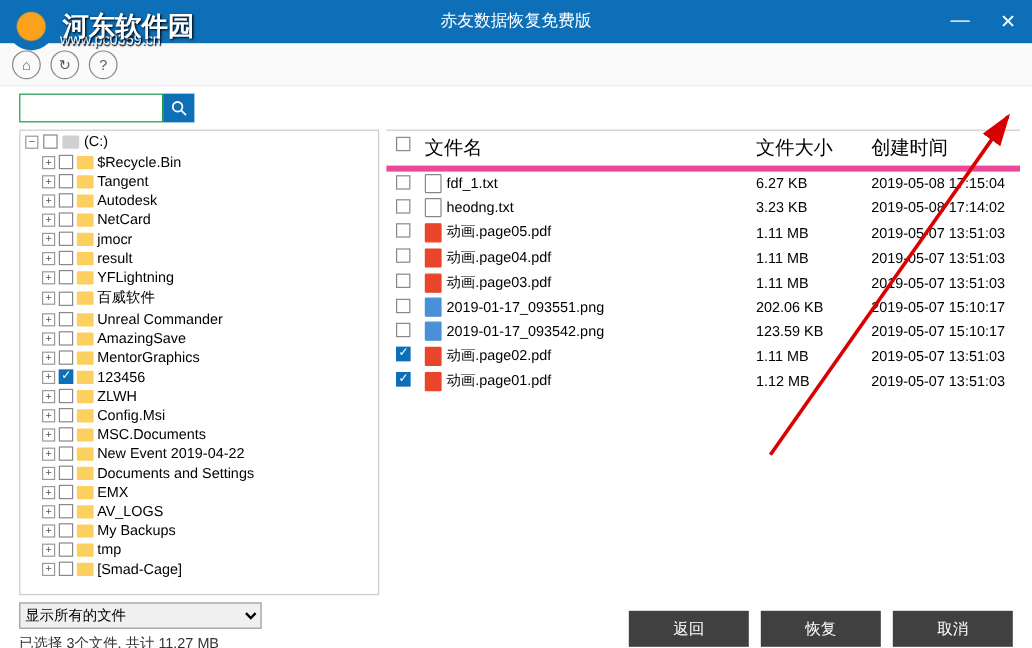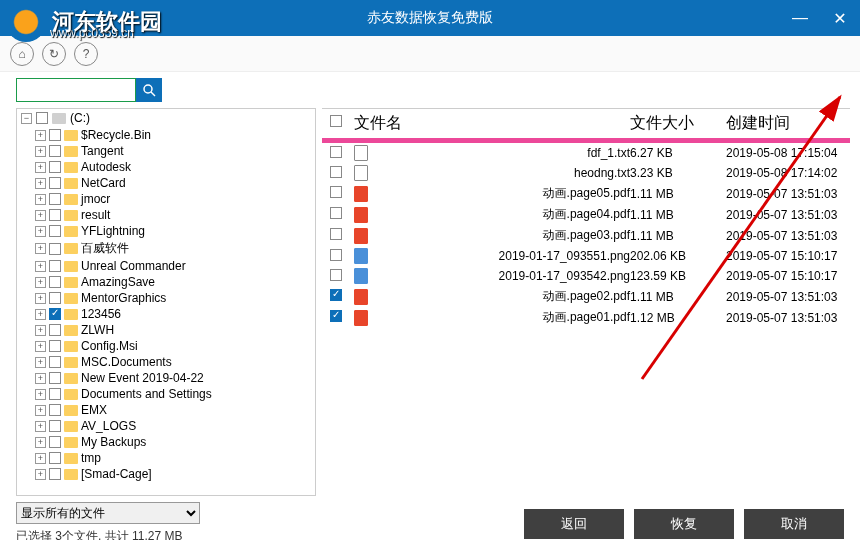--- a/index.html
+++ b/index.html
@@ -37,32 +37,32 @@
 
 .filepane { flex: 1; border-top: 1px solid #ccc; margin-right: 10px; position: relative; }
 .fheader { display: flex; padding: 4px 0; font-size: 16px; border-bottom: 5px solid #ec4899; }
 .fh-chk { width: 32px; padding-left: 8px; }
 .fh-name { width: 276px; }
 .fh-size { width: 96px; }
 .fh-time { flex: 1; }
 .frow { display: flex; align-items: center; font-size: 12px; padding: 2px 0; }
 .fc-chk { width: 32px; padding-left: 8px; }
 .fc-ico { width: 18px; display: flex; align-items: center; }
-.fc-name { width: 258px; text-align: right; }
+.fc-name { width: 258px; }
 .fc-size { width: 96px; }
 .fc-time { flex: 1; }
 .file-ico { width: 14px; height: 16px; display: inline-block; border: 1px solid #888; background: #fff; border-radius: 1px; }
 .file-ico.pdf { background: #e8452a; border-color: #e8452a; }
 .file-ico.img { background: #4a90d9; border-color: #4a90d9; }
 
 .arrow { position: absolute; pointer-events: none; }
 
 .footer { padding: 6px 16px; display: flex; align-items: center; justify-content: space-between; }
 .footer-left { display: flex; flex-direction: column; gap: 4px; }
-.filter-select { width: 184px; height: 22px; font-size: 12px; border: 1px solid #999; background: #f0f0f0; }
+.filter-select { width: 202px; height: 22px; font-size: 12px; border: 1px solid #999; background: #f0f0f0; }
 .status { font-size: 12px; color: #333; }
 .footer-btns { display: flex; gap: 10px; }
 .btn { width: 100px; height: 30px; background: #404040; color: #fff; border: none; font-size: 13px; cursor: pointer; display: flex; align-items: center; justify-content: center; }
 
 ::-webkit-scrollbar { width: 16px; }
 ::-webkit-scrollbar-track { background: #f0f0f0; }
 ::-webkit-scrollbar-thumb { background: #c0c0c0; }
 </style>
 </head>
 <body>

